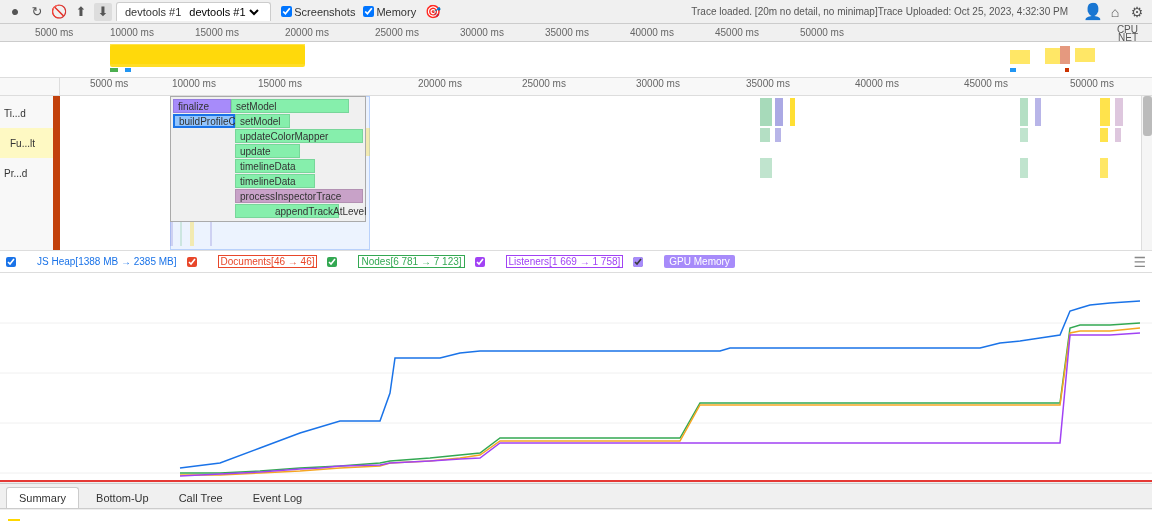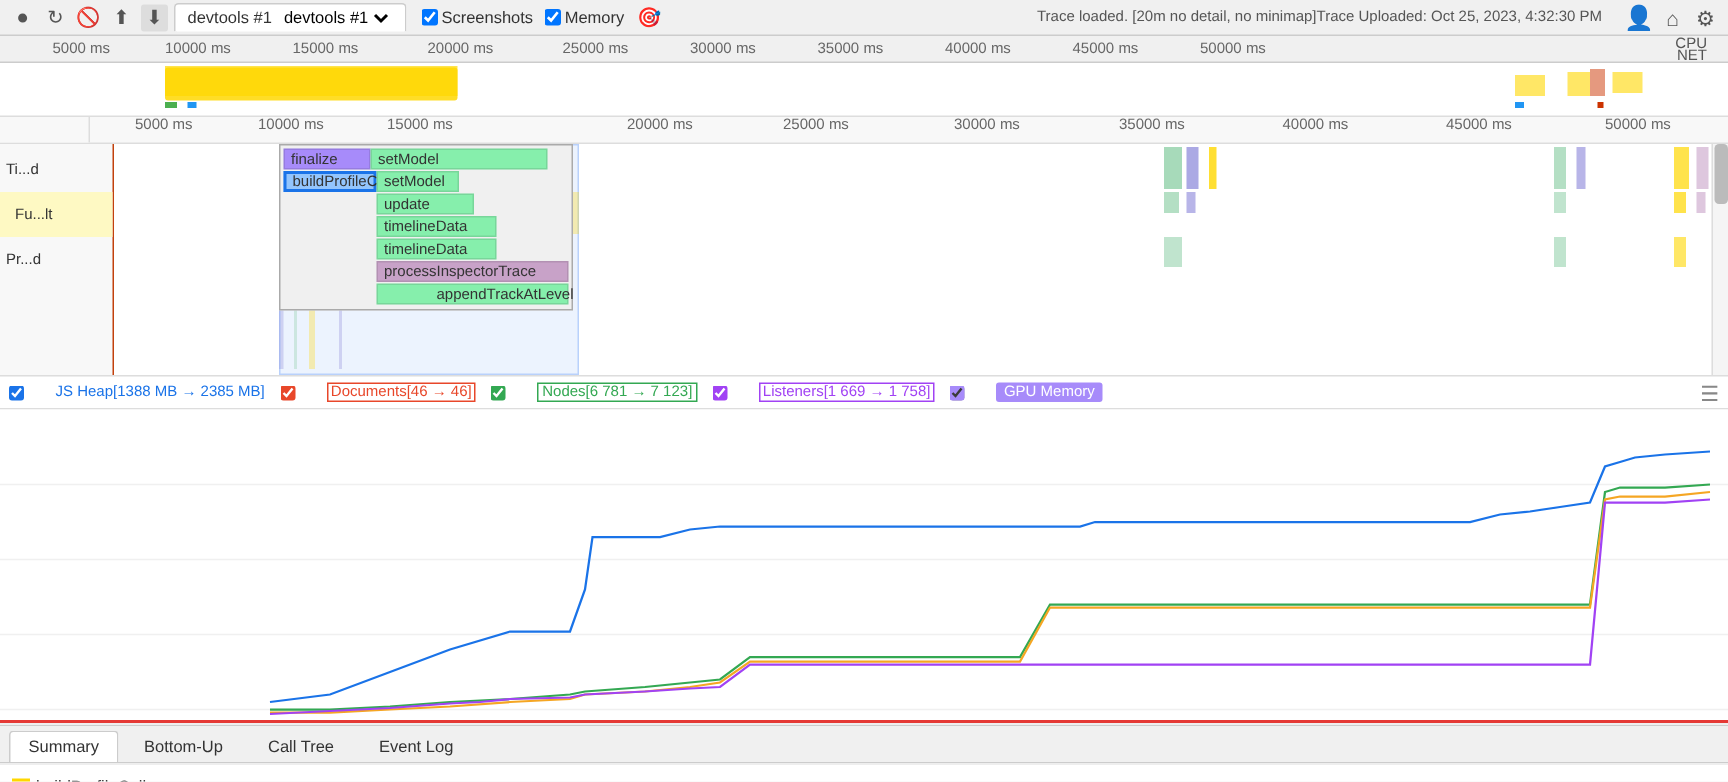--- a/index.html
+++ b/index.html
@@ -199,21 +199,21 @@
       <span class="ruler-label" style="left:576px;">30000 ms</span>
       <span class="ruler-label" style="left:686px;">35000 ms</span>
       <span class="ruler-label" style="left:795px;">40000 ms</span>
       <span class="ruler-label" style="left:904px;">45000 ms</span>
       <span class="ruler-label" style="left:1010px;">50000 ms</span>
     </div>
   </div>
 
   <div id="timeline-area" style="display:flex; flex-direction:row; background:#fff; border-bottom:1px solid #ddd; height:155px; position:relative; overflow:hidden;">
 
-    <div id="track-labels" style="width:76px; background:#f8f8f8; border-right:1px solid #c2410c; display:flex; flex-direction:column;">
+    <div id="track-labels" style="width:60px; background:#f8f8f8; border-right:7px solid #c2410c; display:flex; flex-direction:column;">
       <div class="track-label" style="height:30px; font-size:10px; padding:4px; color:#333;">Ti...d</div>
       <div class="track-label highlight" style="height:30px; font-size:10px; padding:10px; background:#fef9c3;">Fu...lt</div>
       <div class="track-label" style="height:30px; font-size:10px; padding:4px; color:#333;">Pr...d</div>
     </div>
 
     <div id="timeline-tracks" style="flex:1; position:relative; overflow:hidden;">
 
       <div class="highlight-region" style="left:110px; width:200px; background:rgba(66,133,244,0.1); border:1px solid rgba(66,133,244,0.3); top:0; height:100%;"></div>
 
       <svg width="1085" height="155" style="position:absolute;top:0;left:0;">
@@ -249,20 +249,24 @@
         <div class="flame-row">
           <div class="flame-cell" style="width:58px; background:#a78bfa; font-size:10px;">finalize</div>
           <div class="flame-cell" style="width:118px; background:#86efac; font-size:10px;">setModel</div>
         </div>
 
         <div class="flame-row">
           <div class="flame-cell" style="width:62px; background:#93c5fd; font-size:10px; border:2px solid #1a73e8;">buildProfileCalls</div>
           <div class="flame-cell" style="width:55px; background:#86efac; font-size:10px;">setModel</div>
         </div>
 
+        <div class="flame-row">
+          <div style="width:62px;"></div>
+          <div class="flame-cell" style="width:128px; background:#86efac; font-size:10px;">updateColorMapper</div>
+        </div>
 
         <div class="flame-row">
           <div style="width:62px;"></div>
           <div class="flame-cell" style="width:65px; background:#86efac; font-size:10px;">update</div>
         </div>
 
         <div class="flame-row">
           <div style="width:62px;"></div>
           <div class="flame-cell" style="width:80px; background:#86efac; font-size:10px;">timelineData</div>
         </div>
@@ -272,21 +276,21 @@
           <div class="flame-cell" style="width:80px; background:#86efac; font-size:10px;">timelineData</div>
         </div>
 
         <div class="flame-row">
           <div style="width:62px;"></div>
           <div class="flame-cell" style="width:128px; background:#c8a2c8; font-size:10px;">processInspectorTrace</div>
         </div>
 
         <div class="flame-row">
           <div style="width:62px;"></div>
-          <div class="flame-cell" style="width:128px; background:#86efac; font-size:10px;padding-left:39px;">appendTrackAtLevel</div>
+          <div class="flame-cell" style="width:104px; background:#86efac; font-size:10px;padding-left:39px;">appendTrackAtLevel</div>
         </div>
       </div>
 
       <div class="v-scroll" style="right:0; top:0; height:100%; width:11px; background:#f5f5f5; border-left:1px solid #ddd; position:absolute;">
         <div class="v-scroll-thumb" style="top:0; height:40px; background:#bbb; border-radius:3px; width:9px; left:1px; position:absolute;"></div>
       </div>
     </div>
   </div>
 </div>
 

